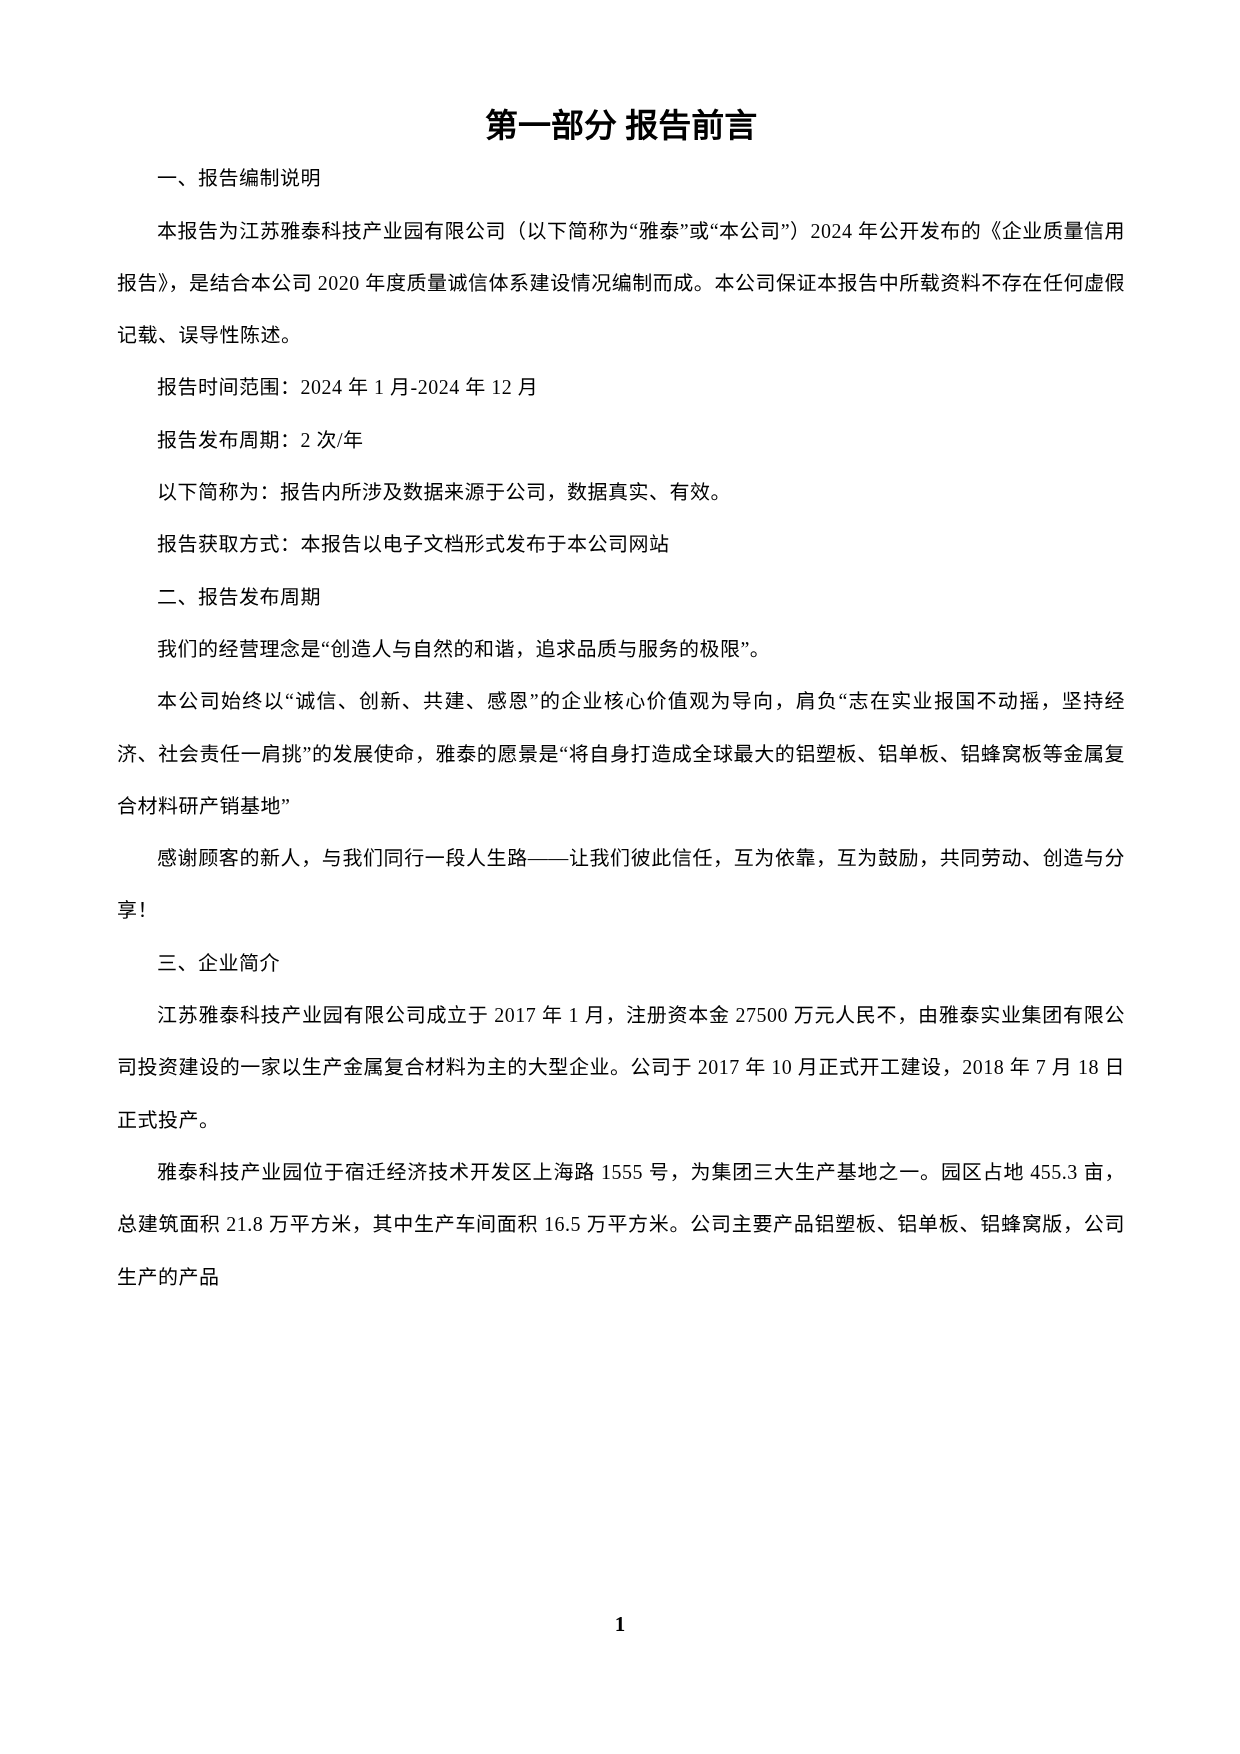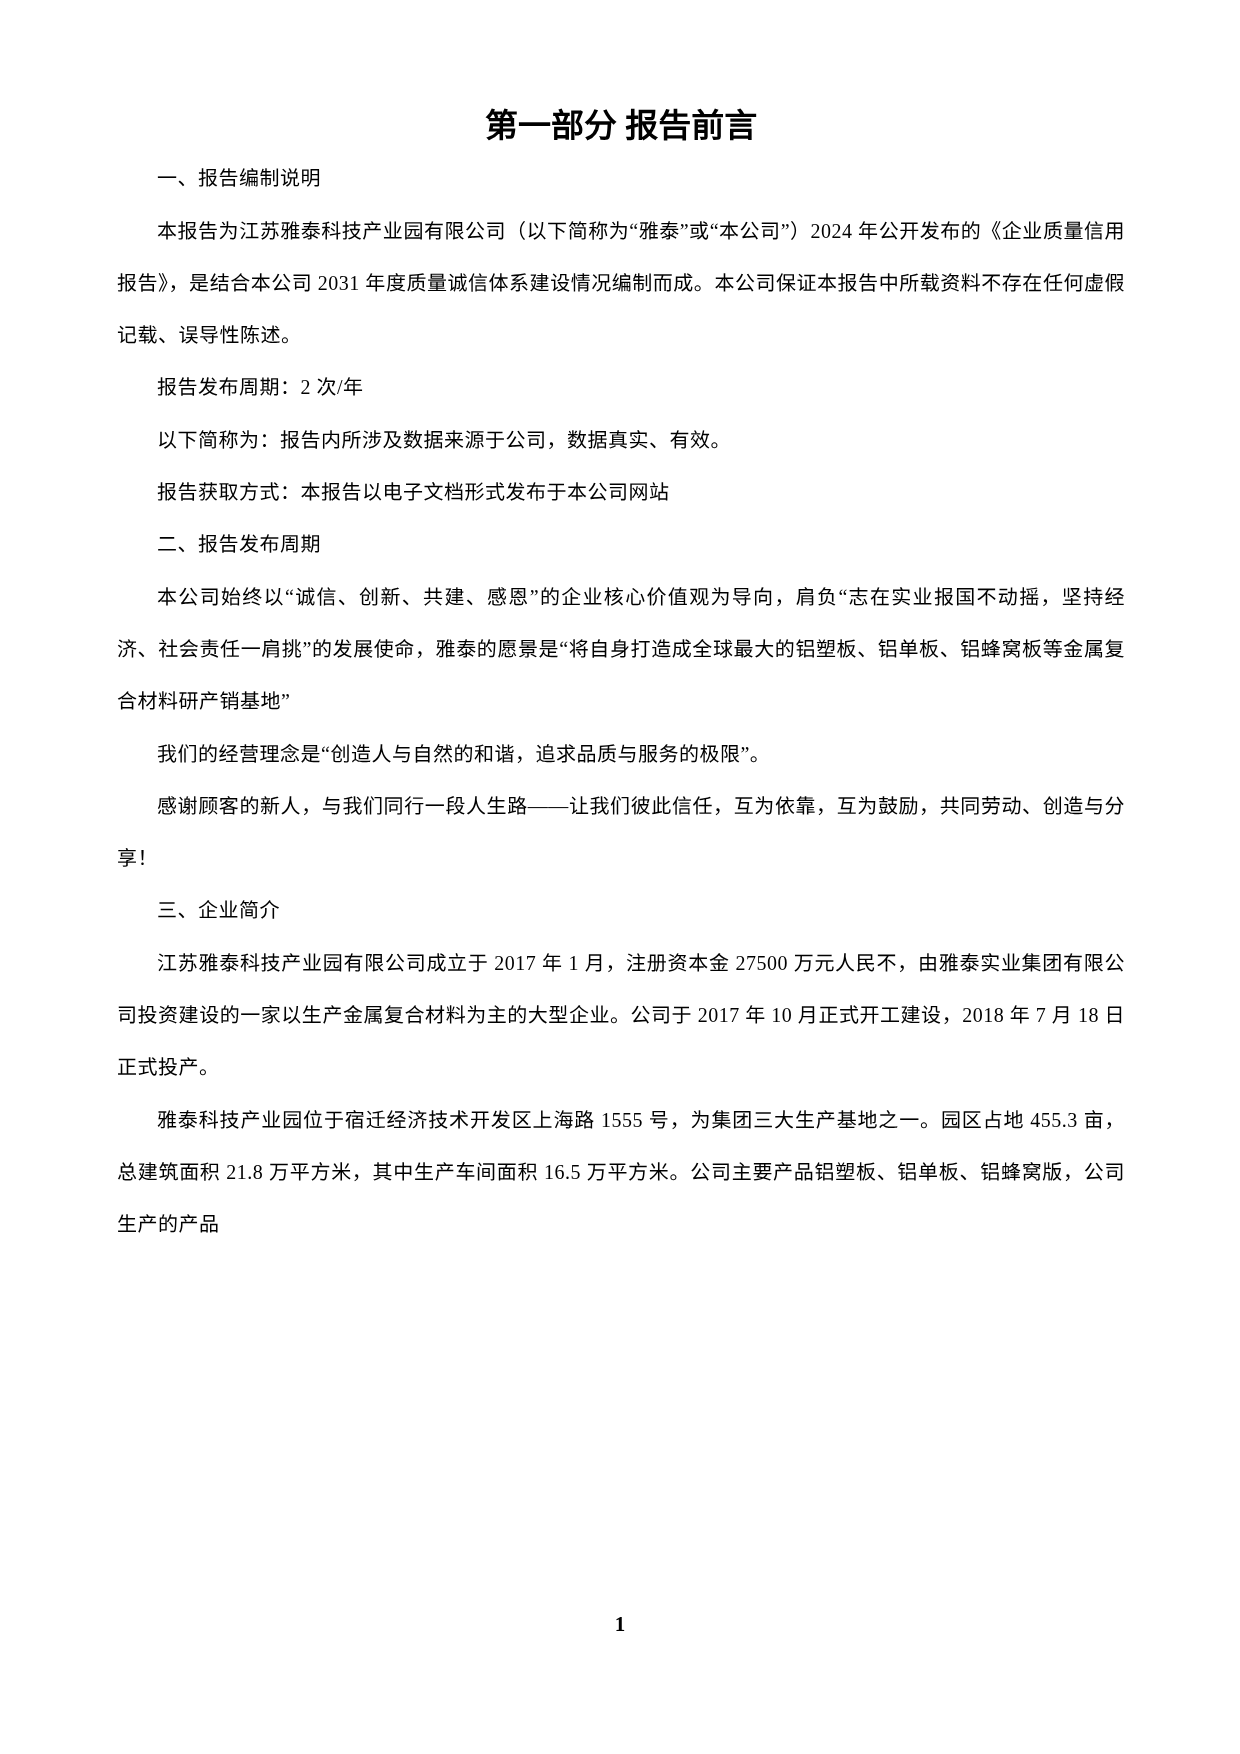--- a/index.html
+++ b/index.html
@@ -55,30 +55,31 @@
 </head>
 <body>
 
 <div class="page">
   <div class="content">
 
     <h1 class="doc-title">第一部分 报告前言</h1>
 
     <section>
       <p class="para">一、报告编制说明</p>
-      <p class="para">本报告为江苏雅泰科技产业园有限公司（以下简称为“雅泰”或“本公司”）2024 年公开发布的《企业质量信用报告》，是结合本公司 2031 年度质量诚信体系建设情况编制而成。本公司保证本报告中所载资料不存在任何虚假记载、误导性陈述。</p>
+      <p class="para">本报告为江苏雅泰科技产业园有限公司（以下简称为“雅泰”或“本公司”）2024 年公开发布的《企业质量信用报告》，是结合本公司 2020 年度质量诚信体系建设情况编制而成。本公司保证本报告中所载资料不存在任何虚假记载、误导性陈述。</p>
+      <p class="para">报告时间范围：2024 年 1 月-2024 年 12 月</p>
       <p class="para">报告发布周期：2 次/年</p>
       <p class="para">以下简称为：报告内所涉及数据来源于公司，数据真实、有效。</p>
       <p class="para">报告获取方式：本报告以电子文档形式发布于本公司网站</p>
     </section>
 
     <section>
       <p class="para">二、报告发布周期</p>
+      <p class="para">我们的经营理念是“创造人与自然的和谐，追求品质与服务的极限”。</p>
       <p class="para">本公司始终以“诚信、创新、共建、感恩”的企业核心价值观为导向，肩负“志在实业报国不动摇，坚持经济、社会责任一肩挑”的发展使命，雅泰的愿景是“将自身打造成全球最大的铝塑板、铝单板、铝蜂窝板等金属复合材料研产销基地”</p>
-      <p class="para">我们的经营理念是“创造人与自然的和谐，追求品质与服务的极限”。</p>
       <p class="para">感谢顾客的新人，与我们同行一段人生路——让我们彼此信任，互为依靠，互为鼓励，共同劳动、创造与分享！</p>
     </section>
 
     <section>
       <p class="para">三、企业简介</p>
       <p class="para">江苏雅泰科技产业园有限公司成立于 2017 年 1 月，注册资本金 27500 万元人民不，由雅泰实业集团有限公司投资建设的一家以生产金属复合材料为主的大型企业。公司于 2017 年 10 月正式开工建设，2018 年 7 月 18 日正式投产。</p>
       <p class="para">雅泰科技产业园位于宿迁经济技术开发区上海路 1555 号，为集团三大生产基地之一。园区占地 455.3 亩，总建筑面积 21.8 万平方米，其中生产车间面积 16.5 万平方米。公司主要产品铝塑板、铝单板、铝蜂窝版，公司生产的产品</p>
     </section>
 
   </div>

